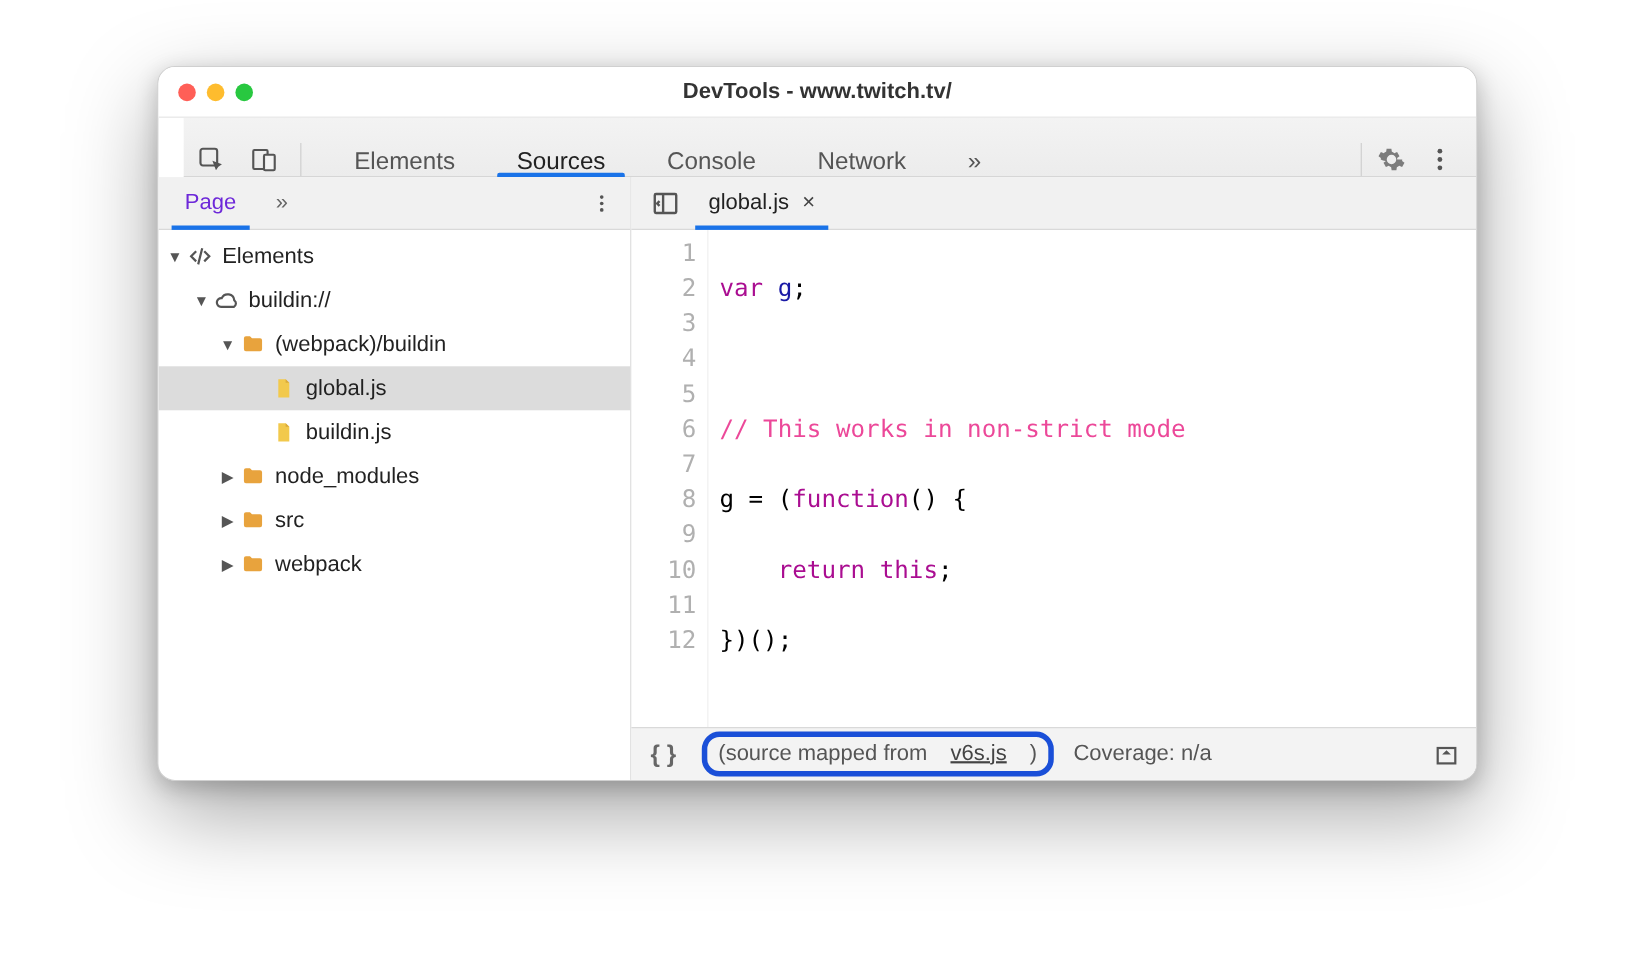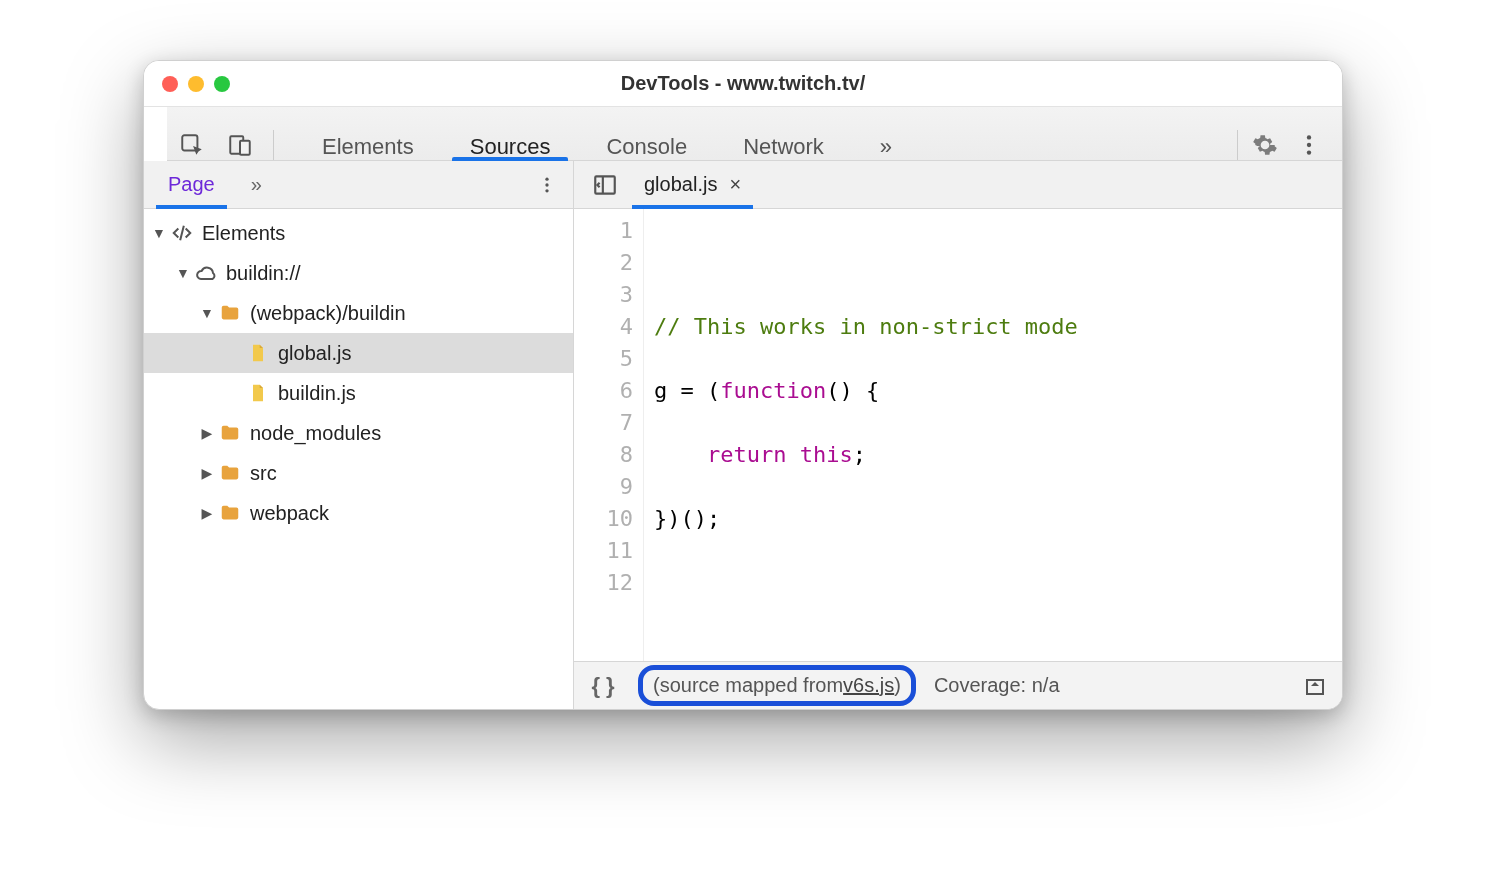--- a/index.html
+++ b/index.html
@@ -46,26 +46,26 @@
   .ed-tab { display: flex; align-items: center; gap: 12px; padding: 0 16px; font-size: 20px; color: #222; position: relative; cursor: pointer; }
   .ed-tab.active::after { content: ""; position: absolute; left: 4px; right: 4px; bottom: -1px; height: 4px; background: #1a73e8; }
   .ed-close { font-size: 20px; color: #444; cursor: pointer; }
   .editor-body { flex: 1; display: flex; min-height: 0; font-family: ui-monospace, Menlo, Monaco, Consolas, monospace; font-size: 22px; line-height: 32px; overflow: hidden; position: relative; }
   .gutter { width: 70px; text-align: right; padding: 6px 10px 6px 0; color: #b0b0b0; background: #fff; border-right: 1px solid #eee; user-select: none; }
   .gutter div { height: 32px; }
   .code { flex: 1; padding: 6px 0 6px 10px; white-space: pre; overflow: hidden; }
   .code .ln { height: 32px; }
   .kw { color: #aa0d91; } 
   .def { color: #1a1aa6; } 
-  .cm { color: #4d7c0f; } 
+  .cm { color: #ec4899; } 
   .pn { color: #000; }
   
   .editor-footer { height: 48px; display: flex; align-items: center; border-top: 1px solid #d6d6d6; background: #f3f3f3; padding: 0 12px; gap: 18px; font-size: 20px; color: #555; }
   .footer-pretty { width: 34px; display:flex; align-items:center; justify-content:center; cursor:pointer; color:#666; font-weight:600; font-size:22px; }
-  .footer-mapped { display: flex; align-items: center; gap: 0; padding: 4px 10px; border: 5px solid #1a4fd8; border-radius: 16px; color: #555; }
+  .footer-mapped { display: flex; align-items: center; gap: 21px; padding: 4px 10px; border: 5px solid #1a4fd8; border-radius: 16px; color: #555; }
   .footer-mapped .lnk { text-decoration: underline; color: #444; }
   .footer-cov { }
   .footer-spacer { flex: 1; }
   .footer-panel { width: 30px; height: 30px; display:flex; align-items:center; justify-content:center; cursor:pointer; }
   
   svg { display: block; }
 </style>
 </head>
 <body>
 
@@ -249,20 +249,21 @@
             <div>5</div>
             <div>6</div>
             <div>7</div>
             <div>8</div>
             <div>9</div>
             <div>10</div>
             <div>11</div>
             <div>12</div>
           </div>
           <div class="code">
+<div class="ln"><span class="kw">var </span><span class="def">g</span><span class="pn">;</span></div>
 <div class="ln"></div>
 <div class="ln"><span class="cm">// This works in non-strict mode</span></div>
 <div class="ln"><span class="pn">g = (</span><span class="kw">function</span><span class="pn">() {</span></div>
 <div class="ln"><span>    </span><span class="kw">return </span><span class="kw">this</span><span class="pn">;</span></div>
 <div class="ln"><span class="pn">})();</span></div>
 <div class="ln"></div>
 
 
 
 

